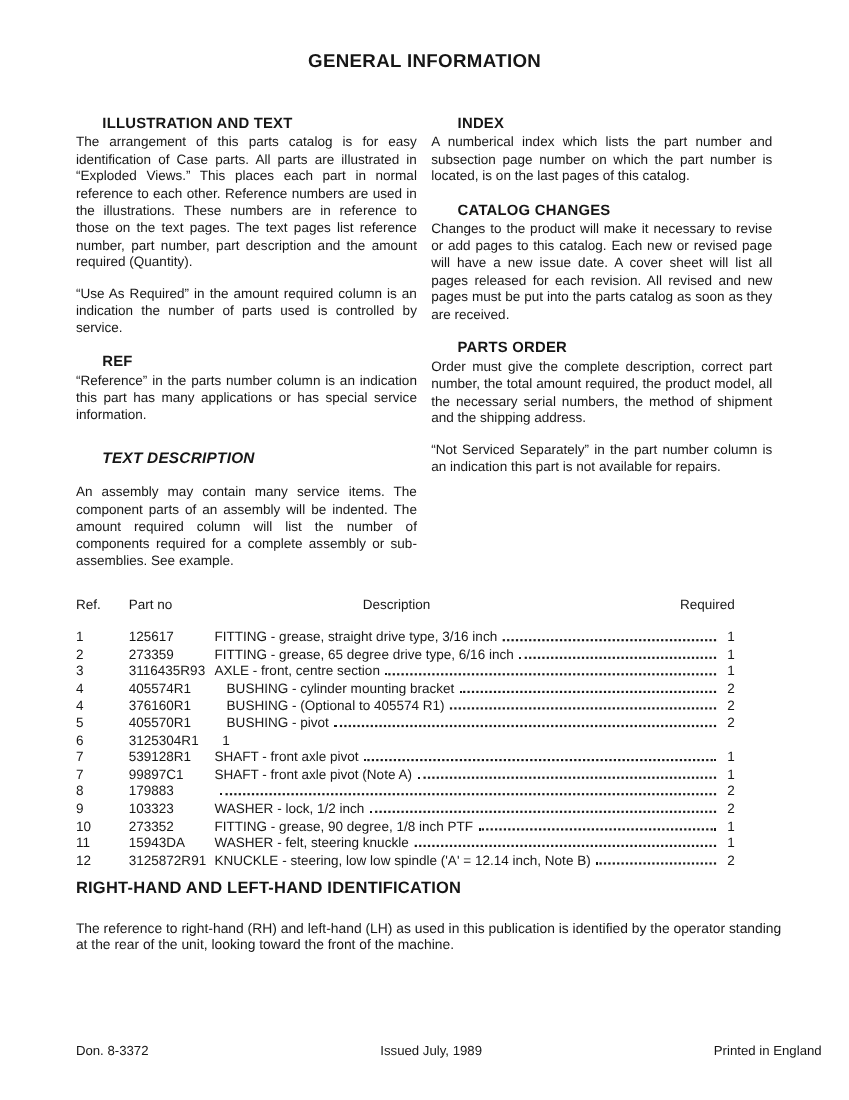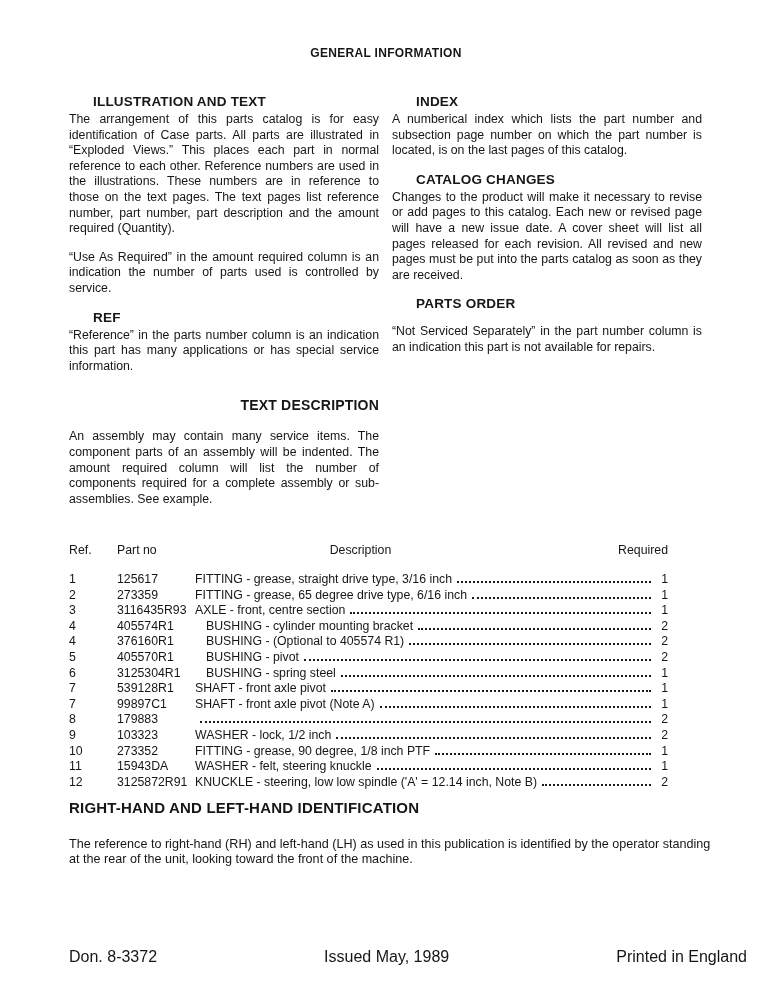--- a/index.html
+++ b/index.html
@@ -12,35 +12,35 @@
   .page{
     position:relative;
     width:772px;height:1000px;
     background:#ffffff;
     color:#161616;
     overflow:hidden;
   }
   .page-title{
     position:absolute;top:46px;left:0;width:100%;
     text-align:center;
-    font-size:12px;font-weight:bold;letter-spacing:.3px;
+    font-size:17px;font-weight:bold;letter-spacing:.3px;
     margin:0;
   }
   .cols{
     position:absolute;top:90px;left:69px;width:633px;
     display:flex;gap:13px;
   }
   .col{flex:1;min-width:0;}
   .sec{margin:0 0 13px 0;}
   .sec-head{
-    font-size:13.5px;font-weight:bold;margin:4px 0 3px 0;letter-spacing:.2px;padding-left:24px;
+    font-size:13.5px;font-weight:bold;margin:14px 0 3px 0;letter-spacing:.2px;padding-left:24px;
   }
   .sec-head.center{
-    text-align:right;font-size:14px;
-    margin-top:23px;margin-bottom:16px;
+    text-align:left;font-size:14px;
+    margin-top:23px;margin-bottom:16px;font-style:italic;
   }
   .sec-body{
     font-size:12.3px;line-height:15.6px;
     text-align:justify;margin:0;
   }
   
   .parts-table{
     position:absolute;top:543px;left:69px;width:599px;
     font-size:12.3px;
   }
@@ -73,21 +73,21 @@
   .ident-head{
     font-size:15px;font-weight:bold;margin:0 0 21px 0;letter-spacing:.2px;
   }
   .ident-body{
     font-size:12.6px;line-height:15px;margin:0;text-align:left;
   }
   
   .footer{
     position:absolute;top:948px;left:69px;right:25px;
     display:flex;justify-content:space-between;align-items:center;
-    font-size:16px;
+    font-size:12px;
   }
 </style>
 </head>
 <body>
 
 <div class="page">
 
   <h1 class="page-title">GENERAL INFORMATION</h1>
 
   <div class="cols">
@@ -112,20 +112,21 @@
       <div class="sec">
         <div class="sec-head">INDEX</div>
         <p class="sec-body">A numberical index which lists the part number and subsection page number on which the part number is located, is on the last pages of this catalog.</p>
       </div>
       <div class="sec">
         <div class="sec-head">CATALOG CHANGES</div>
         <p class="sec-body">Changes to the product will make it necessary to revise or add pages to this catalog. Each new or revised page will have a new issue date. A cover sheet will list all pages released for each revision. All revised and new pages must be put into the parts catalog as soon as they are received.</p>
       </div>
       <div class="sec">
         <div class="sec-head">PARTS ORDER</div>
+        <p class="sec-body">Order must give the complete description, correct part number, the total amount required, the product model, all the necessary serial numbers, the method of shipment and the shipping address.</p>
       </div>
       <div class="sec">
         <p class="sec-body">“Not Serviced Separately” in the part number column is an indication this part is not available for repairs.</p>
       </div>
     </div>
   </div>
 
   <div class="parts-table">
     <div class="thead">
       <span class="h-ref">Ref.</span>
@@ -184,24 +185,20 @@
       <span class="c-part">405570R1</span>
       <span class="c-desc">
           <span class="desc-text">BUSHING - pivot</span>
           <span class="leader"></span>
         </span>
       <span class="c-req">2</span>
     </div>
     <div class="trow indent">
       <span class="c-ref">6</span>
       <span class="c-part">3125304R1</span>
-      <span class="c-desc">
-          <span class="desc-text">BUSHING - spring steel</span>
-          <span class="leader"></span>
-        </span>
       <span class="c-req">1</span>
     </div>
     <div class="trow">
       <span class="c-ref">7</span>
       <span class="c-part">539128R1</span>
       <span class="c-desc">
           <span class="desc-text">SHAFT - front axle pivot</span>
           <span class="leader"></span>
         </span>
       <span class="c-req">1</span>
@@ -261,17 +258,17 @@
     </div>
   </div>
 
   <div class="ident">
     <h2 class="ident-head">RIGHT-HAND AND LEFT-HAND IDENTIFICATION</h2>
     <p class="ident-body">The reference to right-hand (RH) and left-hand (LH) as used in this publication is identified by the operator standing at the rear of the unit, looking toward the front of the machine.</p>
   </div>
 
   <div class="footer">
     <span>Don. 8-3372</span>
-    <span>Issued May, 1989</span>
+    <span>Issued July, 1989</span>
     <span>Printed in England</span>
   </div>
 
 </div>
 
 </body></html>

